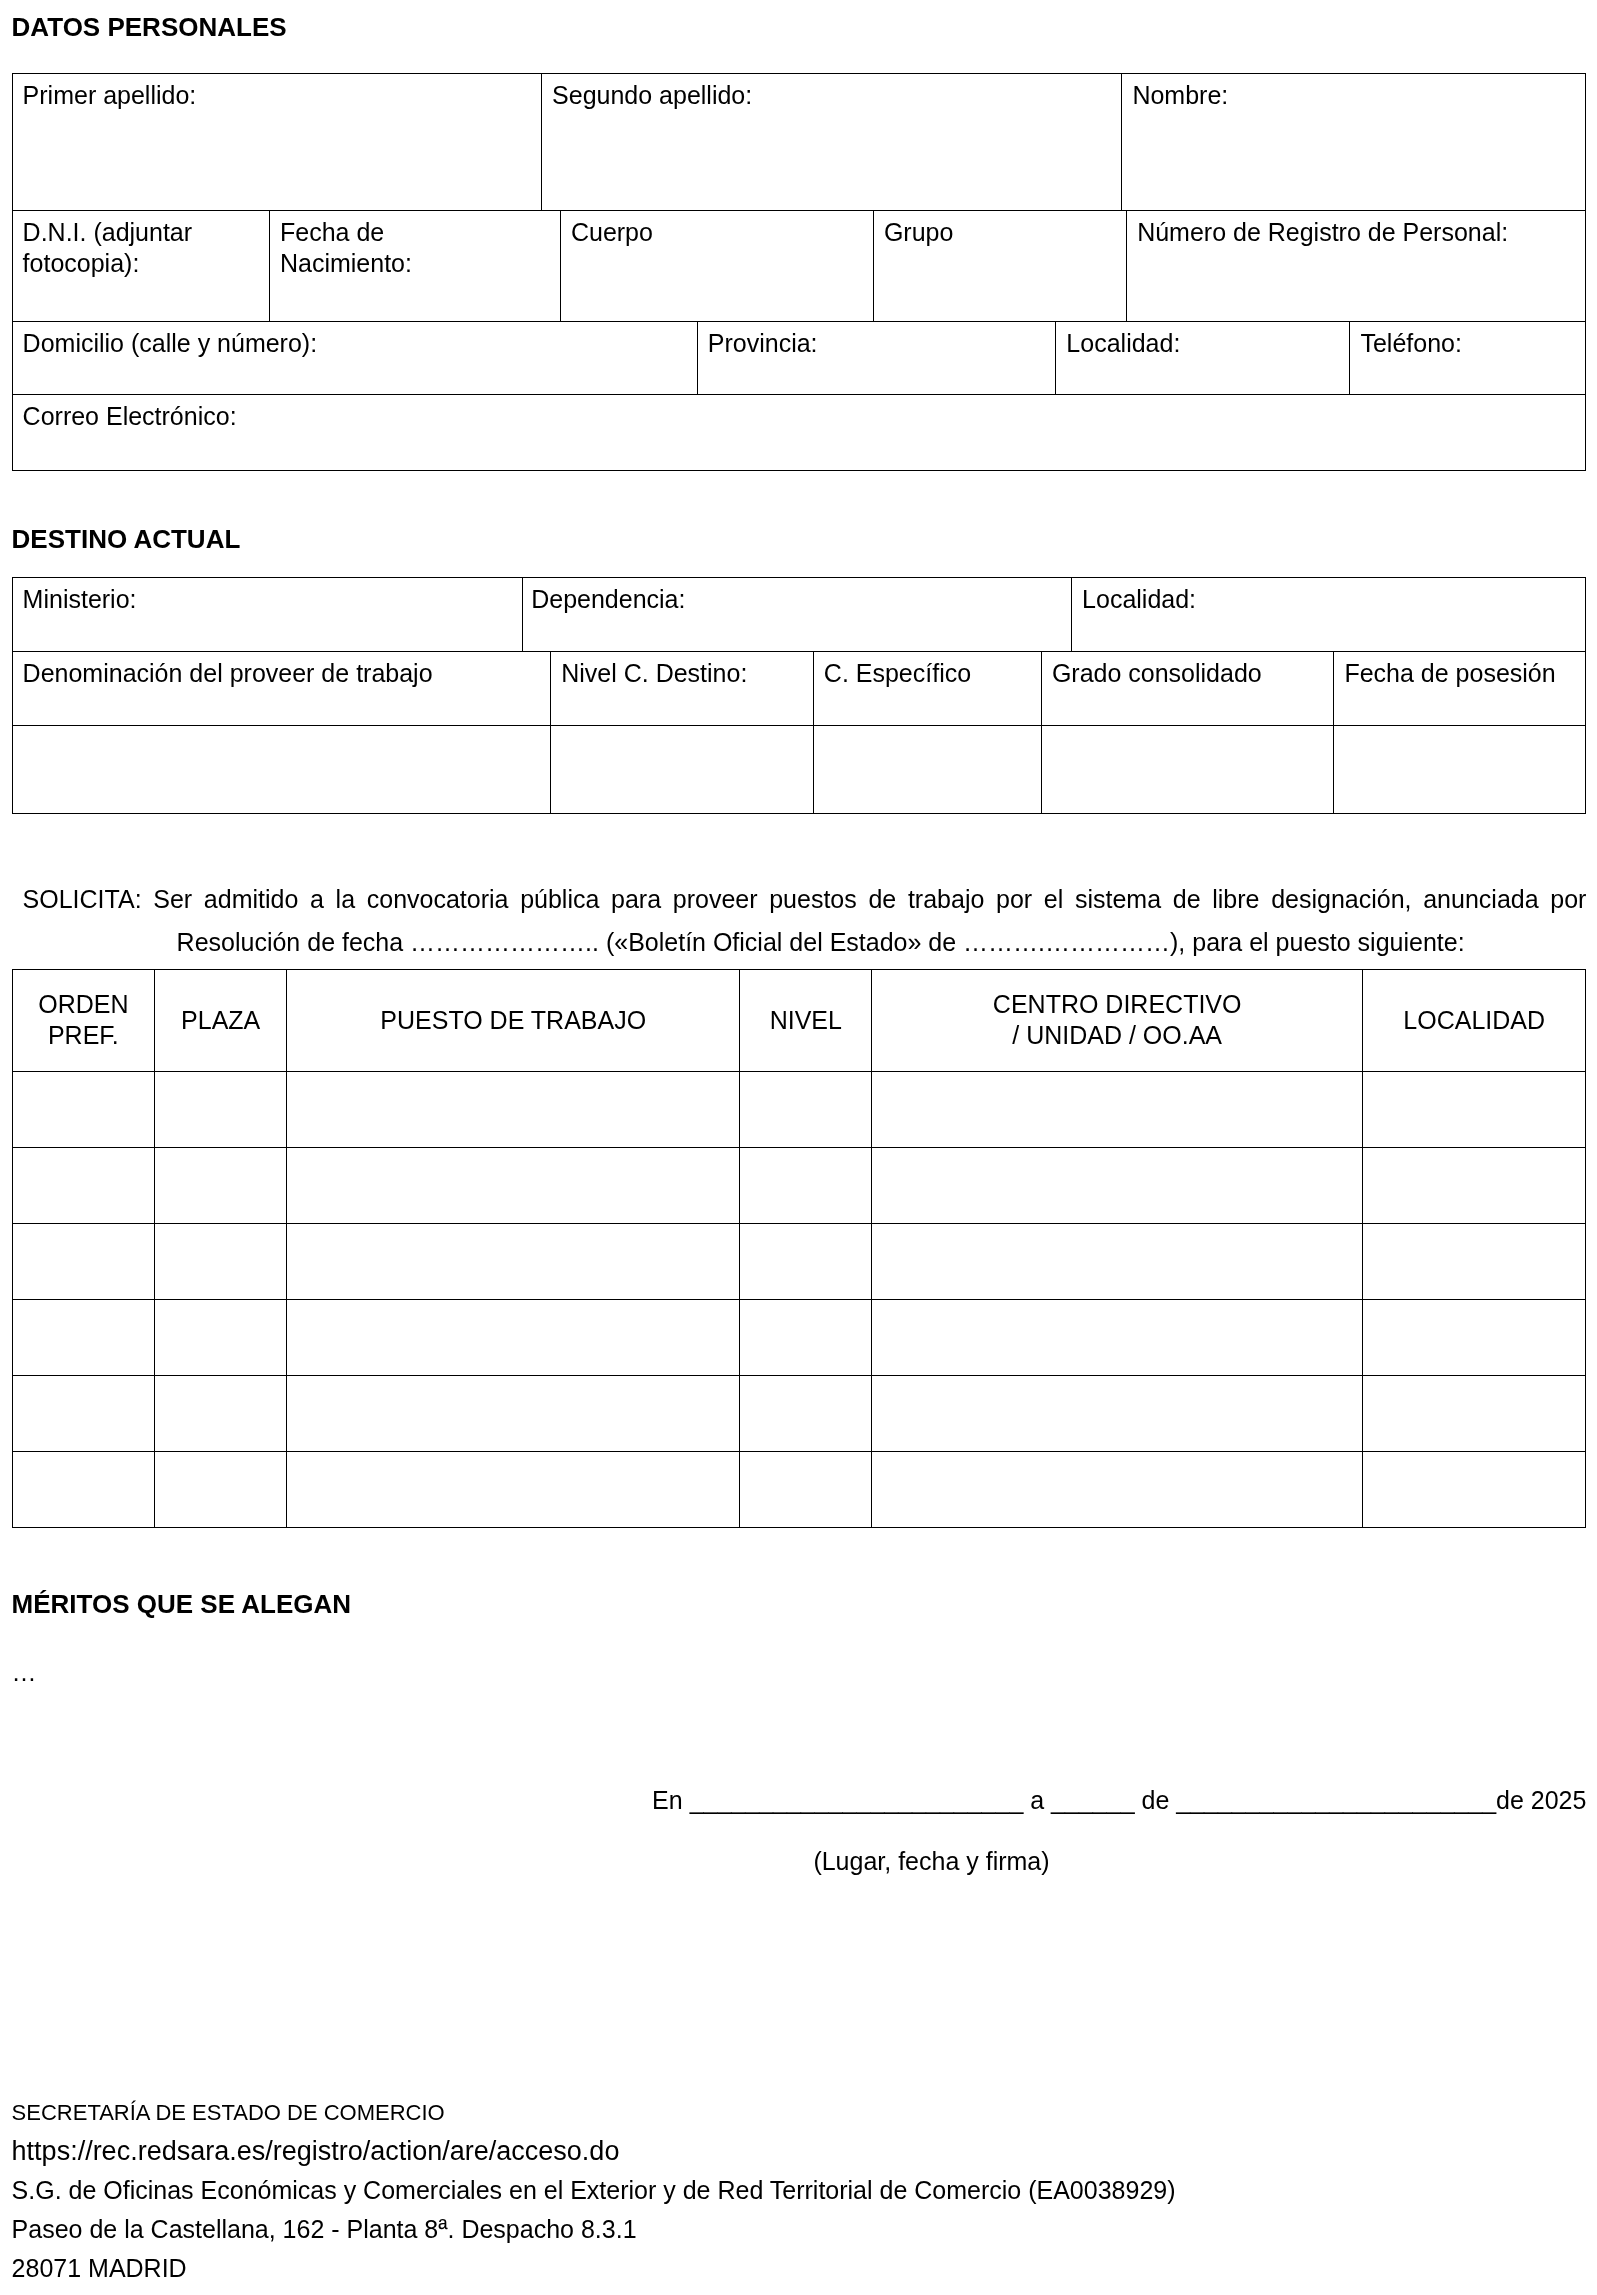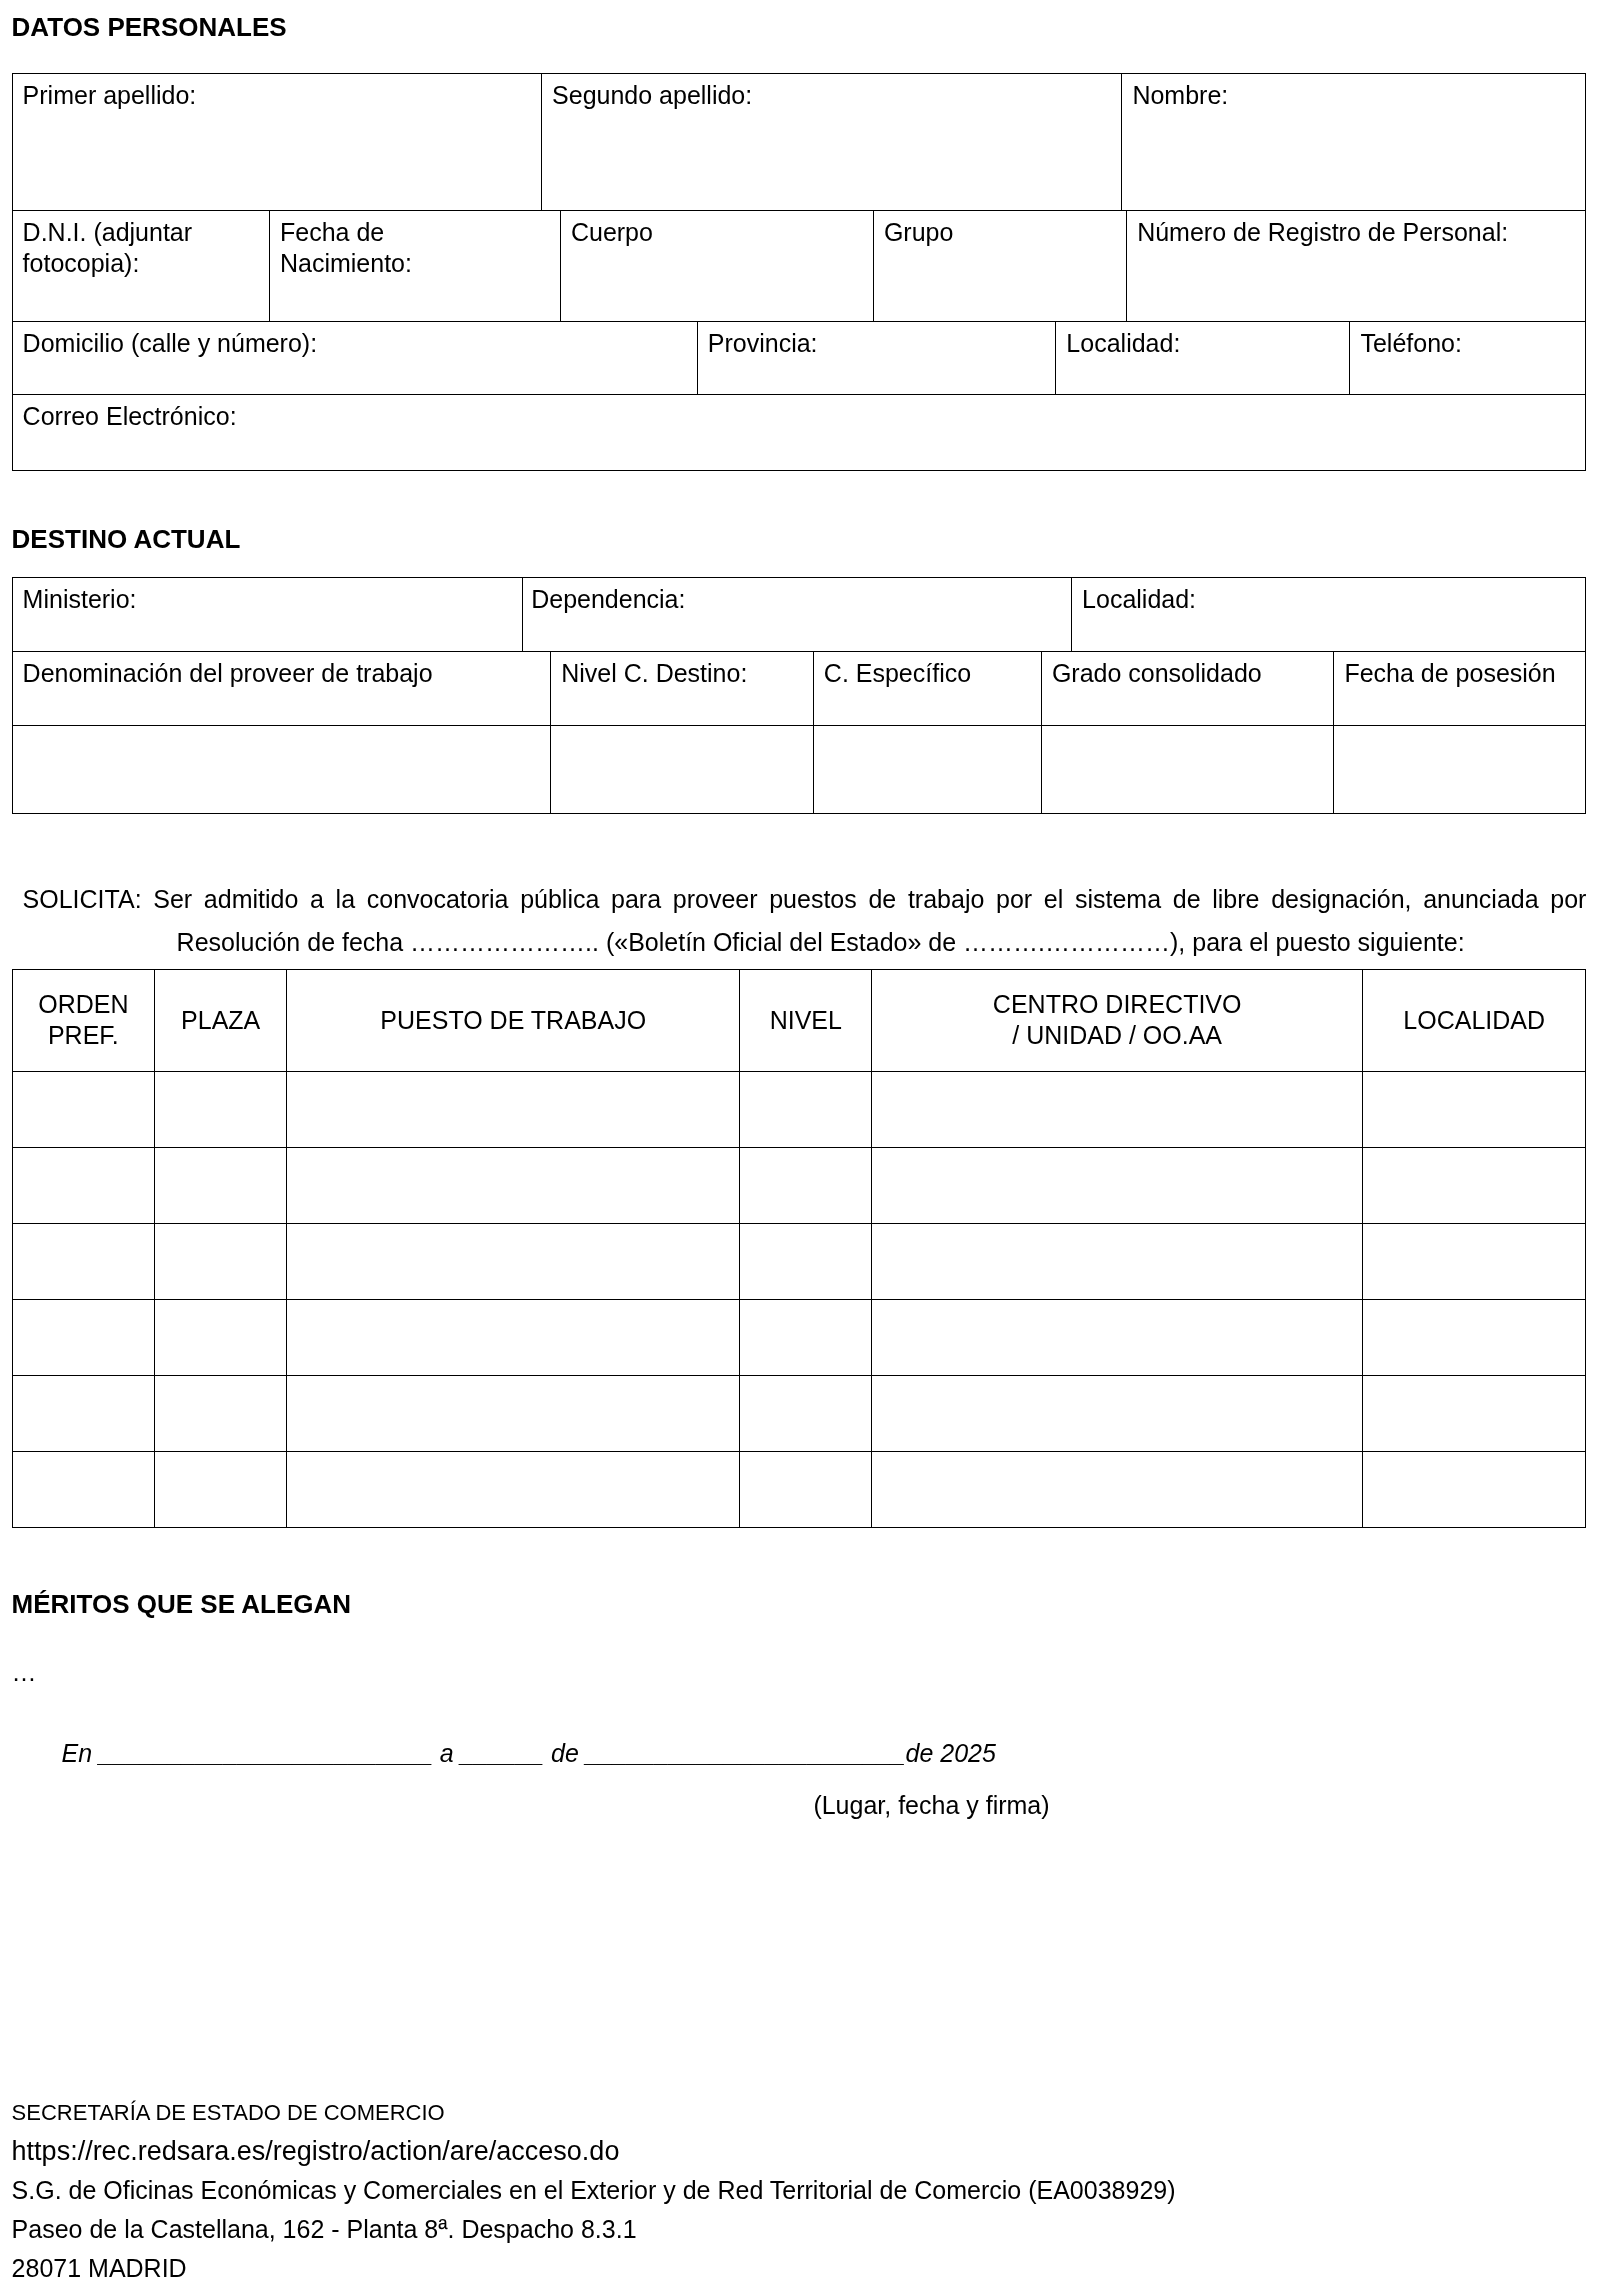--- a/index.html
+++ b/index.html
@@ -56,22 +56,22 @@
     margin-top: 64px;
     padding-left: 165px;
     text-indent: -154px;
     text-align: justify;
     line-height: 43px;
   }
   .t-puestos { margin-top: 5px; }
 
   .dots { margin-top: 38px; line-height: 30px; }
 
-  .sig-en    { margin-top: 51px; text-align: left; padding-left: 50px;  line-height: 30px; font-style: italic; }
-  .sig-lugar { margin-top: 22px;  text-align: center; padding-left: 265px; line-height: 30px; }
+  .sig-en    { margin-top: 98px; text-align: right; padding-left: 50px;  line-height: 30px; }
+  .sig-lugar { margin-top: 31px;  text-align: center; padding-left: 265px; line-height: 30px; }
 
   .footer { position: absolute; left: 11.6px; bottom: 6.6px; }
   .footer div { line-height: 39px; }
   .f-secretaria { font-size: 22px; }
   .f-url { font-size: 27px; }
 </style>
 </head>
 <body>
 
 <div class="page">

